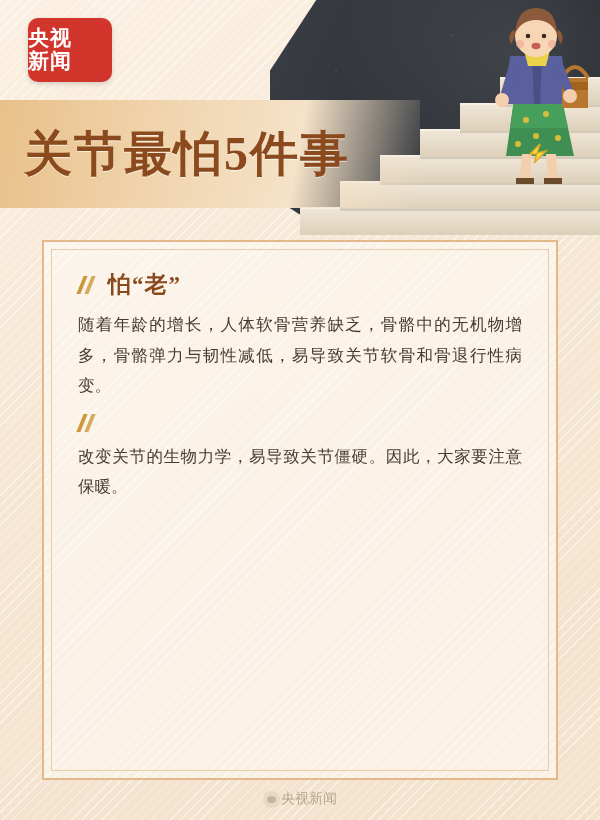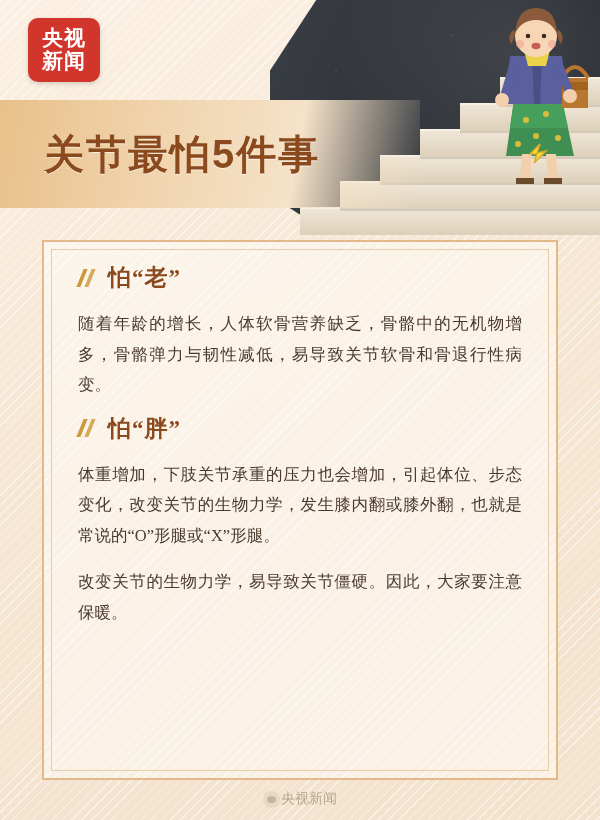--- a/index.html
+++ b/index.html
@@ -68,52 +68,51 @@
   .step {
     position: absolute;
     background: linear-gradient(180deg, #efe6d6 0%, #ddd0ba 100%);
     border-top: 2px solid #f7f1e5;
     box-shadow: 0 2px 0 rgba(0,0,0,0.12);
   }
   .logo {
     position: absolute;
     left: 28px;
     top: 18px;
-    width: 72px;
+    width: 84px;
     height: 64px;
     background: #d2352c;
     border-radius: 10px;
     color: #fff;
     font-size: 21px;
     font-weight: bold;
     line-height: 1.08;
     letter-spacing: 1px;
     display: flex;
     flex-direction: column;
-    align-items: center;
     justify-content: center;
     box-shadow: 0 2px 5px rgba(0,0,0,0.15);
   }
   .logo span { display: block; }
 
   
   .title-band {
     position: absolute;
     left: 0;
     top: 100px;
     width: 420px;
     height: 108px;
     background: linear-gradient(100deg, #e8c08a 0%, #f0d3ab 35%, #f5e2c8 70%, rgba(247,237,224,0) 100%);
     display: flex;
     align-items: center;
   }
   .title-text {
-    margin-left: 44px;
-    font-family: Liberation Sans, sans-serif;
-    font-size: 40px;
+    margin-left: 24px;
+    font-family: Liberation Serif, serif;
+    font-size: 48px;
     font-weight: bold;
     color: #8a4a1e;
     letter-spacing: 2px;
     text-shadow: 0 1px 0 rgba(255,255,255,0.6);
   }
 
   
   .card {
     position: absolute;
     left: 42px;
@@ -121,21 +120,21 @@
     width: 516px;
     height: 540px;
     border: 2px solid #e3b98a;
     background: rgba(255,252,247,0.55);
     box-sizing: border-box;
   }
   .card-inner {
     position: absolute;
     inset: 7px;
     border: 1px solid #e8cba8;
-    padding: 12px 26px;
+    padding: 19px 26px;
     box-sizing: border-box;
     overflow: hidden;
   }
   .corner {
     position: absolute;
     width: 16px;
     height: 16px;
     border: 2px solid #d9a567;
   }
   .corner.tl { left: -2px; top: -2px; border-right: none; border-bottom: none; }
@@ -174,21 +173,21 @@
     font-weight: bold;
     color: #8a4a1e;
     letter-spacing: 1px;
   }
 
   .para {
     font-family: "Liberation Serif", serif;
     font-size: 16.5px;
     line-height: 1.85;
     color: #4a3a2c;
-    margin: 16px 0 12px 0;
+    margin: 0 0 12px 0;
     text-align: justify;
   }
 
   
   .footer {
     position: absolute;
     left: 0;
     bottom: 12px;
     width: 600px;
     display: flex;
@@ -307,23 +306,21 @@
         </div>
         <p class="para">随着年龄的增长，人体软骨营养缺乏，骨骼中的无机物增多，骨骼弹力与韧性减低，易导致关节软骨和骨退行性病变。</p>
       </div>
 
       <div class="section">
         <div class="sec-head">
           <span class="slash">
               <i></i>
               <i></i>
             </span>
-          <span class="sec-title">怕“胖”</span>
         </div>
-        <p class="para">体重增加，下肢关节承重的压力也会增加，引起体位、步态变化，改变关节的生物力学，发生膝内翻或膝外翻，也就是常说的“O”形腿或“X”形腿。</p>
       </div>
 
       <div class="section">
         <p class="para">改变关节的生物力学，易导致关节僵硬。因此，大家要注意保暖。</p>
       </div>
     </div>
   </div>
 
   <div class="footer">
     <span class="weibo-eye"></span>

